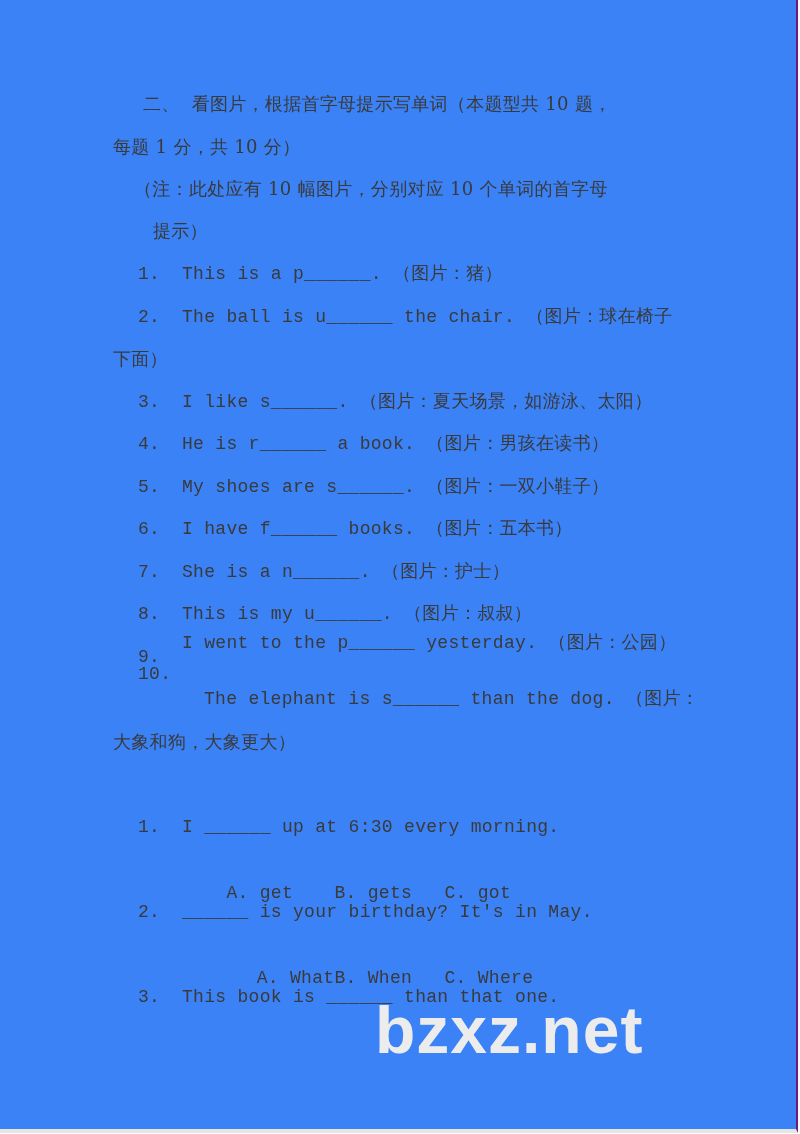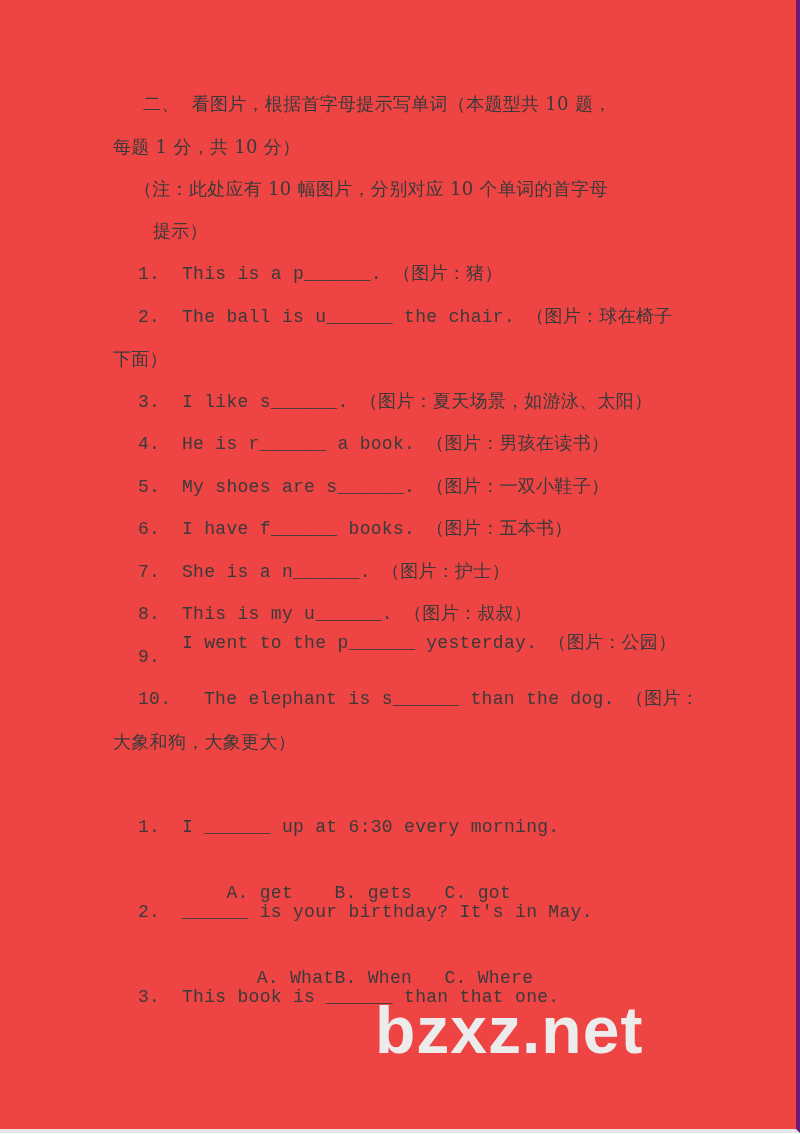--- a/index.html
+++ b/index.html
@@ -14,22 +14,22 @@
       overflow: hidden;
       font-family: "DejaVu Serif", "Liberation Serif", serif;
       color: #333333;
     }
     .page {
       position: absolute;
       left: 0;
       top: 0;
       width: 796px;
       height: 1129px;
-      background: #ef4444;
-      border-right: 4px solid #701a75;
+      background: #3b82f6;
+      border-right: 2px solid #701a75;
       border-bottom: 4px solid #e6e6e6;
     }
     .line {
       position: absolute;
       font-size: 18px;
       line-height: 24px;
       white-space: pre;
       color: #3a3a3a;
       letter-spacing: 0.3px;
     }
@@ -81,21 +81,21 @@
 
   <div class="line mono" style="left:138px; top:560px;">7.</div>
   <div class="line mono" style="left:182px; top:560px;">She is a n______. （图片：护士）</div>
 
   <div class="line mono" style="left:138px; top:602px;">8.</div>
   <div class="line mono" style="left:182px; top:602px;">This is my u______. （图片：叔叔）</div>
 
   <div class="line mono" style="left:138px; top:645px;">9.</div>
   <div class="line mono" style="left:182px; top:631px;">I went to the p______ yesterday. （图片：公园）</div>
 
-  <div class="line mono" style="left:138px; top:687px;text-align:center;">10.</div>
+  <div class="line mono" style="left:138px; top:662px;text-align:center;">10.</div>
   <div class="line mono" style="left:176px; top:687px;margin-left:28px;">The elephant is s______ than the dog. （图片：</div>
   <div class="line" style="left:113px; top:730px;">大象和狗，大象更大）</div>
 
 
   <div class="line mono" style="left:138px; top:815px;">1.</div>
   <div class="line mono" style="left:182px; top:815px;">I ______ up at 6:30 every morning.</div>
   <div class="line mono" style="left:182px; top:857px;">
     <span class="opt" style="width:108px;">A. get</span><span class="opt" style="width:110px;">B. gets</span><span class="opt">C. got</span>
   </div>
 

